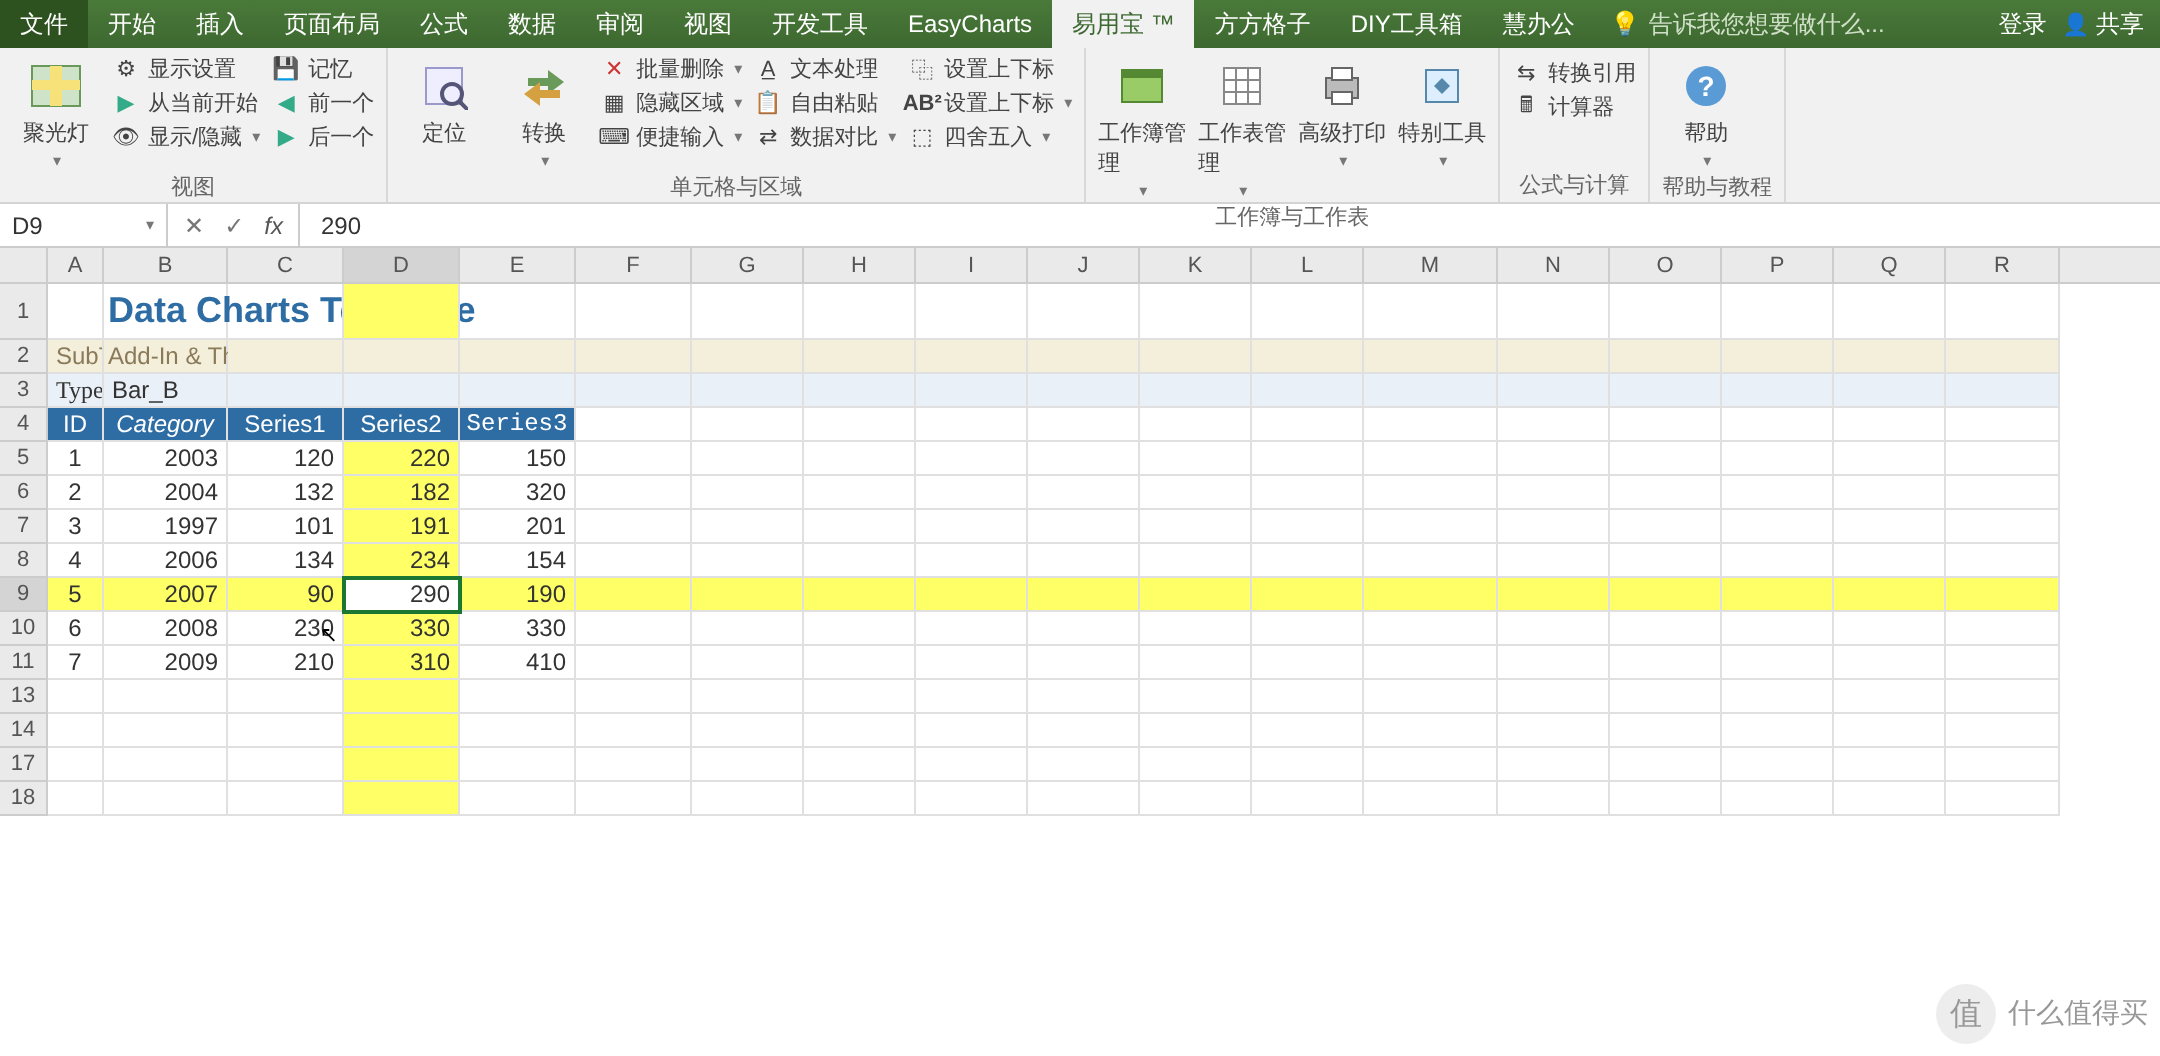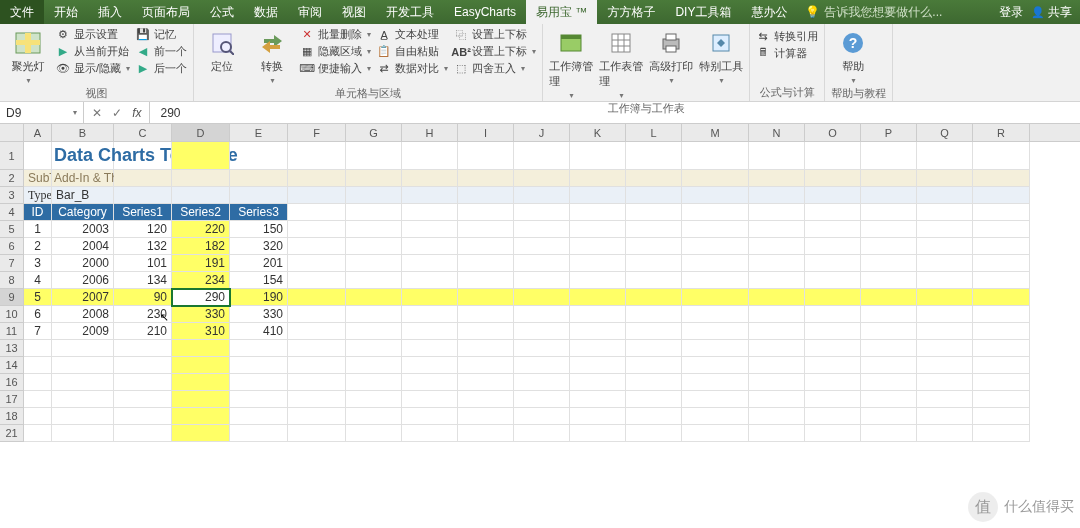--- a/index.html
+++ b/index.html
@@ -399,24 +399,24 @@
         <div class="cell r3bg" style="width: 67px;"></div>
         <div class="cell r3bg" style="width: 56px;"></div>
         <div class="cell r3bg" style="width: 56px;"></div>
         <div class="cell r3bg" style="width: 56px;"></div>
         <div class="cell r3bg" style="width: 56px;"></div>
         <div class="cell r3bg" style="width: 57px;"></div>
       </div>
       <div class="row-g">
         <div class="rowhdr">4</div>
         <div class="cell hdr-cell" style="width: 28px;">ID</div>
-        <div class="cell hdr-cell" style="width: 62px;">Category</div>
+        <div class="cell hdr-cell" style="width: 62px; font-style: italic;">Category</div>
         <div class="cell hdr-cell" style="width: 58px; text-align: center;">Series1</div>
         <div class="cell hdr-cell" style="width: 58px;">Series2</div>
-        <div class="cell hdr-cell" style="width: 58px;">Series3</div>
+        <div class="cell hdr-cell" style="width: 58px; font-family: Liberation Mono, monospace;">Series3</div>
         <div class="cell " style="width: 58px;"></div>
         <div class="cell " style="width: 56px;"></div>
         <div class="cell " style="width: 56px;"></div>
         <div class="cell " style="width: 56px;"></div>
         <div class="cell " style="width: 56px;"></div>
         <div class="cell " style="width: 56px;"></div>
         <div class="cell " style="width: 56px;"></div>
         <div class="cell " style="width: 67px;"></div>
         <div class="cell " style="width: 56px;"></div>
         <div class="cell " style="width: 56px;"></div>
@@ -462,21 +462,21 @@
         <div class="cell " style="width: 67px;"></div>
         <div class="cell " style="width: 56px;"></div>
         <div class="cell " style="width: 56px;"></div>
         <div class="cell " style="width: 56px;"></div>
         <div class="cell " style="width: 56px;"></div>
         <div class="cell " style="width: 57px;"></div>
       </div>
       <div class="row-g">
         <div class="rowhdr">7</div>
         <div class="cell c" style="width: 28px;">3</div>
-        <div class="cell r" style="width: 62px;">2000</div>
+        <div class="cell r" style="width: 62px;">1997</div>
         <div class="cell r" style="width: 58px;">101</div>
         <div class="cell r hl-col" style="width: 58px;">191</div>
         <div class="cell r" style="width: 58px;">201</div>
         <div class="cell " style="width: 58px;"></div>
         <div class="cell " style="width: 56px;"></div>
         <div class="cell " style="width: 56px;"></div>
         <div class="cell " style="width: 56px;"></div>
         <div class="cell " style="width: 56px;"></div>
         <div class="cell " style="width: 56px;"></div>
         <div class="cell " style="width: 56px;"></div>
@@ -607,41 +607,20 @@
         <div class="cell " style="width: 56px;"></div>
         <div class="cell " style="width: 56px;"></div>
         <div class="cell " style="width: 67px;"></div>
         <div class="cell " style="width: 56px;"></div>
         <div class="cell " style="width: 56px;"></div>
         <div class="cell " style="width: 56px;"></div>
         <div class="cell " style="width: 56px;"></div>
         <div class="cell " style="width: 57px;"></div>
       </div>
       <div class="row-g">
-        <div class="rowhdr">16</div>
-        <div class="cell " style="width: 28px;"></div>
-        <div class="cell " style="width: 62px;"></div>
-        <div class="cell " style="width: 58px;"></div>
-        <div class="cell  hl-col" style="width: 58px;"></div>
-        <div class="cell " style="width: 58px;"></div>
-        <div class="cell " style="width: 58px;"></div>
-        <div class="cell " style="width: 56px;"></div>
-        <div class="cell " style="width: 56px;"></div>
-        <div class="cell " style="width: 56px;"></div>
-        <div class="cell " style="width: 56px;"></div>
-        <div class="cell " style="width: 56px;"></div>
-        <div class="cell " style="width: 56px;"></div>
-        <div class="cell " style="width: 67px;"></div>
-        <div class="cell " style="width: 56px;"></div>
-        <div class="cell " style="width: 56px;"></div>
-        <div class="cell " style="width: 56px;"></div>
-        <div class="cell " style="width: 56px;"></div>
-        <div class="cell " style="width: 57px;"></div>
-      </div>
-      <div class="row-g">
         <div class="rowhdr">17</div>
         <div class="cell " style="width: 28px;"></div>
         <div class="cell " style="width: 62px;"></div>
         <div class="cell " style="width: 58px;"></div>
         <div class="cell  hl-col" style="width: 58px;"></div>
         <div class="cell " style="width: 58px;"></div>
         <div class="cell " style="width: 58px;"></div>
         <div class="cell " style="width: 56px;"></div>
         <div class="cell " style="width: 56px;"></div>
         <div class="cell " style="width: 56px;"></div>
@@ -650,41 +629,20 @@
         <div class="cell " style="width: 56px;"></div>
         <div class="cell " style="width: 67px;"></div>
         <div class="cell " style="width: 56px;"></div>
         <div class="cell " style="width: 56px;"></div>
         <div class="cell " style="width: 56px;"></div>
         <div class="cell " style="width: 56px;"></div>
         <div class="cell " style="width: 57px;"></div>
       </div>
       <div class="row-g">
         <div class="rowhdr">18</div>
-        <div class="cell " style="width: 28px;"></div>
-        <div class="cell " style="width: 62px;"></div>
-        <div class="cell " style="width: 58px;"></div>
-        <div class="cell  hl-col" style="width: 58px;"></div>
-        <div class="cell " style="width: 58px;"></div>
-        <div class="cell " style="width: 58px;"></div>
-        <div class="cell " style="width: 56px;"></div>
-        <div class="cell " style="width: 56px;"></div>
-        <div class="cell " style="width: 56px;"></div>
-        <div class="cell " style="width: 56px;"></div>
-        <div class="cell " style="width: 56px;"></div>
-        <div class="cell " style="width: 56px;"></div>
-        <div class="cell " style="width: 67px;"></div>
-        <div class="cell " style="width: 56px;"></div>
-        <div class="cell " style="width: 56px;"></div>
-        <div class="cell " style="width: 56px;"></div>
-        <div class="cell " style="width: 56px;"></div>
-        <div class="cell " style="width: 57px;"></div>
-      </div>
-      <div class="row-g">
-        <div class="rowhdr">21</div>
         <div class="cell " style="width: 28px;"></div>
         <div class="cell " style="width: 62px;"></div>
         <div class="cell " style="width: 58px;"></div>
         <div class="cell  hl-col" style="width: 58px;"></div>
         <div class="cell " style="width: 58px;"></div>
         <div class="cell " style="width: 58px;"></div>
         <div class="cell " style="width: 56px;"></div>
         <div class="cell " style="width: 56px;"></div>
         <div class="cell " style="width: 56px;"></div>
         <div class="cell " style="width: 56px;"></div>

